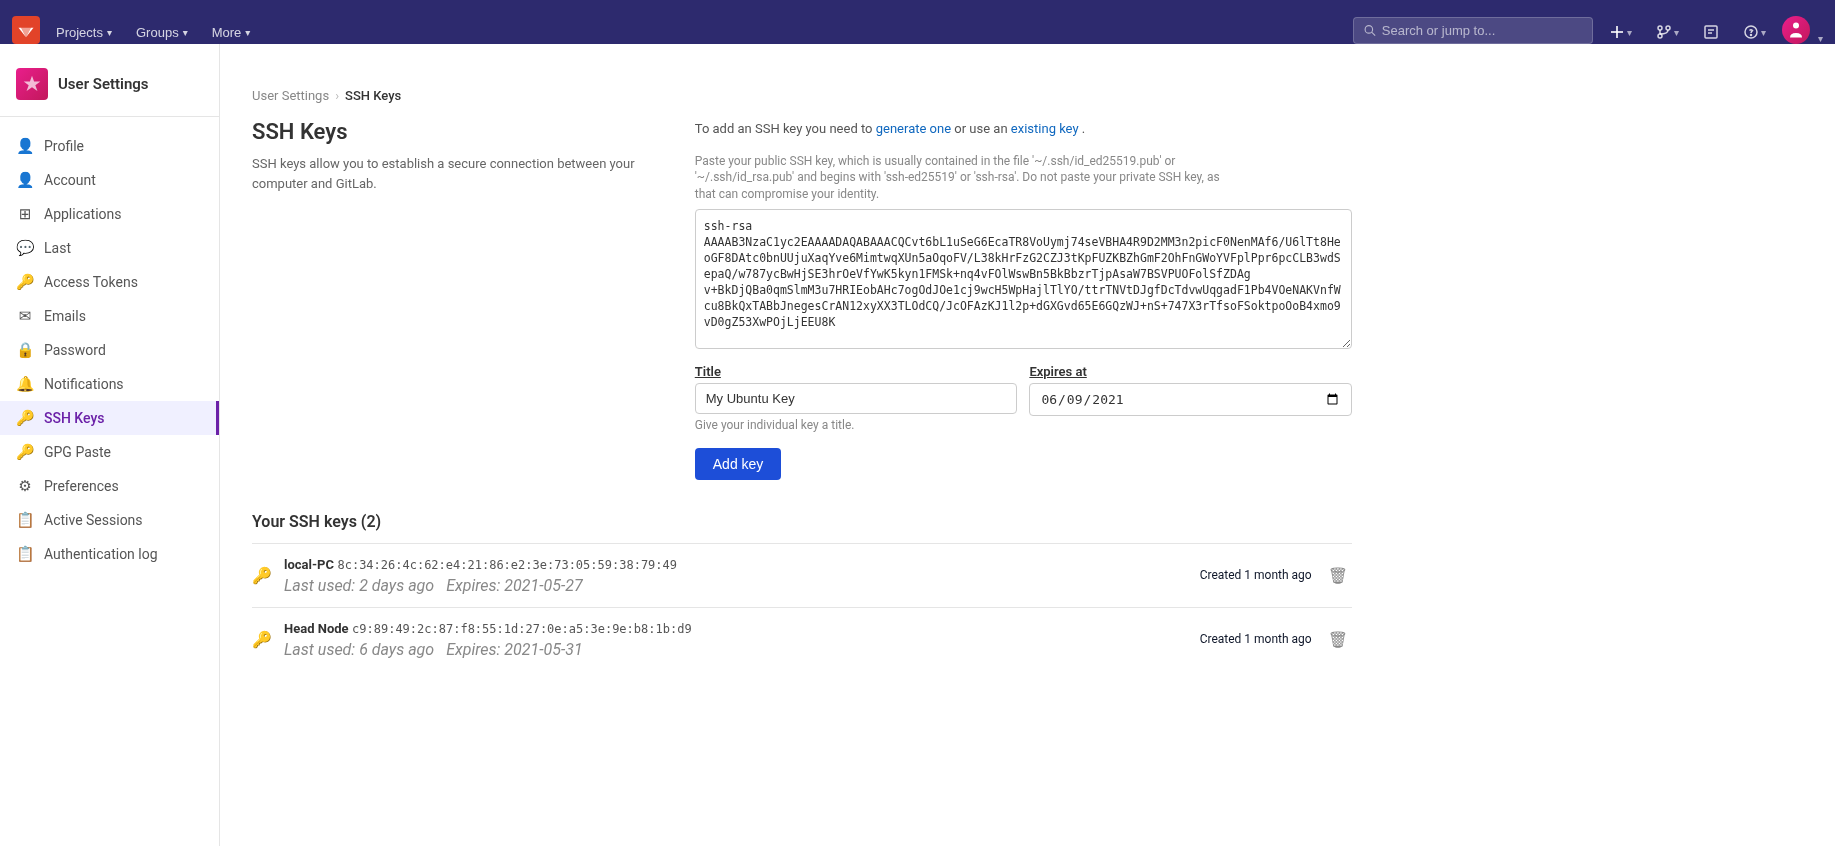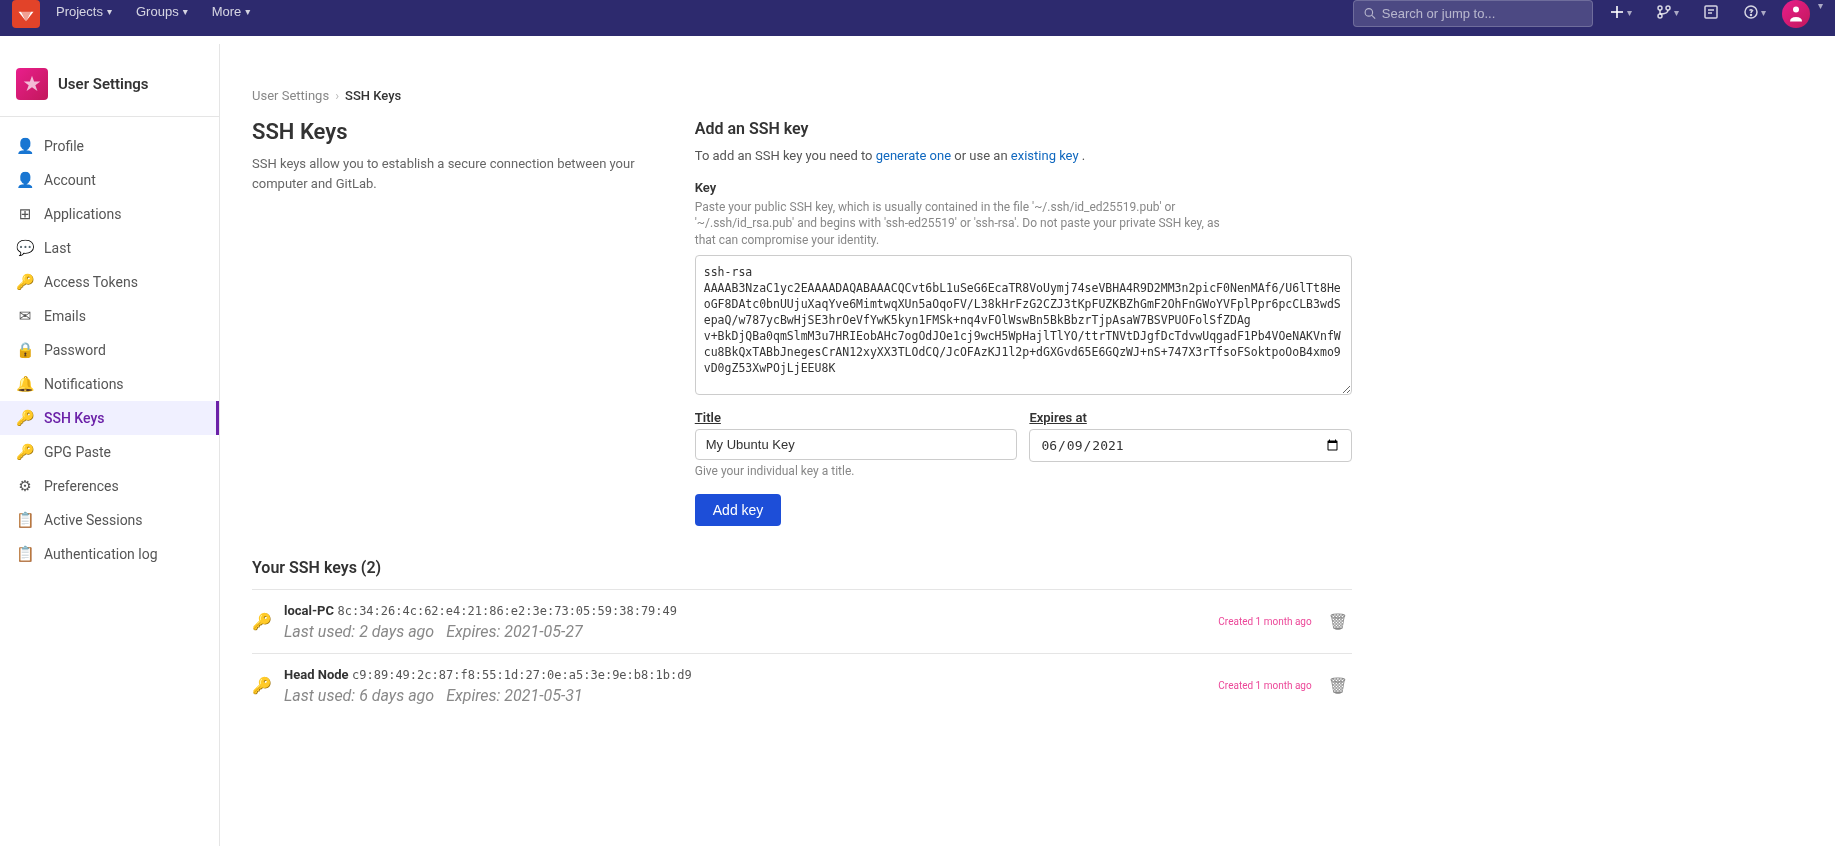--- a/index.html
+++ b/index.html
@@ -1,23 +1,23 @@
 <!DOCTYPE html>
 <html><head>
   <meta charset="utf-8">
   <style>
     * { box-sizing: border-box; margin: 0; padding: 0; }
     body { font-family: -apple-system, BlinkMacSystemFont, 'Segoe UI', Roboto, sans-serif; font-size: 14px; color: #333; background: #fff; }
 
     
     .topnav {
       background: #2d2a6e;
-      height: 36px;
+      height: 44px;
       display: flex;
-      align-items: flex-start;
+      align-items: flex-end;
       padding: 0 12px;
       gap: 8px;
       position: fixed;
       top: 0; left: 0; right: 0;
       z-index: 100;
     }
     .topnav-logo {
       width: 28px; height: 28px;
       background: #e24329;
       border-radius: 4px;
@@ -237,21 +237,21 @@
     .key-name { font-weight: 700; font-size: 13px; color: #333; }
     .key-fingerprint { font-size: 12px; color: #555; font-family: monospace; }
     .key-meta {
       display: flex; gap: 12px; margin-top: 4px;
       font-size: 16px; color: #888; font-style: italic;
     }
     .key-delete-btn {
       background: none; border: none; cursor: pointer;
       color: #888; font-size: 16px; padding: 4px;
     }
-    .key-created { font-size: 10px; color: #ec4899; }
+    .key-created { font-size: 12px; color: #0f172a; }
   </style>
 </head>
 <body>
 
 <nav class="topnav">
   <div class="topnav-logo">
     <svg viewBox="0 0 24 24" fill="white" width="18" height="18">
         <path d="M12 21.5L5.5 9h13L12 21.5z" opacity="0.5"></path>
         <path d="M12 21.5L5.5 9H2l10 12.5z"></path>
         <path d="M12 21.5L18.5 9H22L12 21.5z"></path>
@@ -394,30 +394,28 @@
     </div>
 
     <div class="page-grid">
 
       <div class="page-left">
         <h1>SSH Keys</h1>
         <p>SSH keys allow you to establish a secure connection between your computer and GitLab.</p>
       </div>
 
       <div class="add-key-section">
-        <h3>Add an SSH key</h3>
         <p class="desc">
           <span>To add an SSH key you need to</span>
           <a href="#">generate one</a>
           <span> or use an </span>
           <a href="#">existing key</a>
           <span>.</span>
         </p>
 
-        <div class="field-label">Key</div>
         <p class="field-desc">
           <span>Paste your public SSH key, which is usually contained in the file '~/.ssh/id_ed25519.pub' or</span><br>
           <span>'~/.ssh/id_rsa.pub' and begins with 'ssh-ed25519' or 'ssh-rsa'. Do not paste your private SSH key, as</span><br>
           <span>that can compromise your identity.</span>
         </p>
         <textarea class="key-textarea" style="">ssh-rsa AAAAB3NzaC1yc2EAAAADAQABAAACQCvt6bL1uSeG6EcaTR8VoUymj74seVBHA4R9D2MM3n2picF0NenMAf6/U6lTt8HeoGF8DAtc0bnUUjuXaqYve6MimtwqXUn5aOqoFV/L38kHrFzG2CZJ3tKpFUZKBZhGmF2OhFnGWoYVFplPpr6pcCLB3wdSepaQ/w787ycBwHjSE3hrOeVfYwK5kyn1FMSk+nq4vFOlWswBn5BkBbzrTjpAsaW7BSVPUOFolSfZDAg v+BkDjQBa0qmSlmM3u7HRIEobAHc7ogOdJOe1cj9wcH5WpHajlTlYO/ttrTNVtDJgfDcTdvwUqgadF1Pb4VOeNAKVnfWcu8BkQxTABbJnegesCrAN12xyXX3TLOdCQ/JcOFAzKJ1l2p+dGXGvd65E6GQzWJ+nS+747X3rTfsoFSoktpoOoB4xmo9vD0gZ53XwPOjLjEEU8K</textarea>
 
         <div class="form-row">
           <div class="form-field">
             <label>Title</label>

